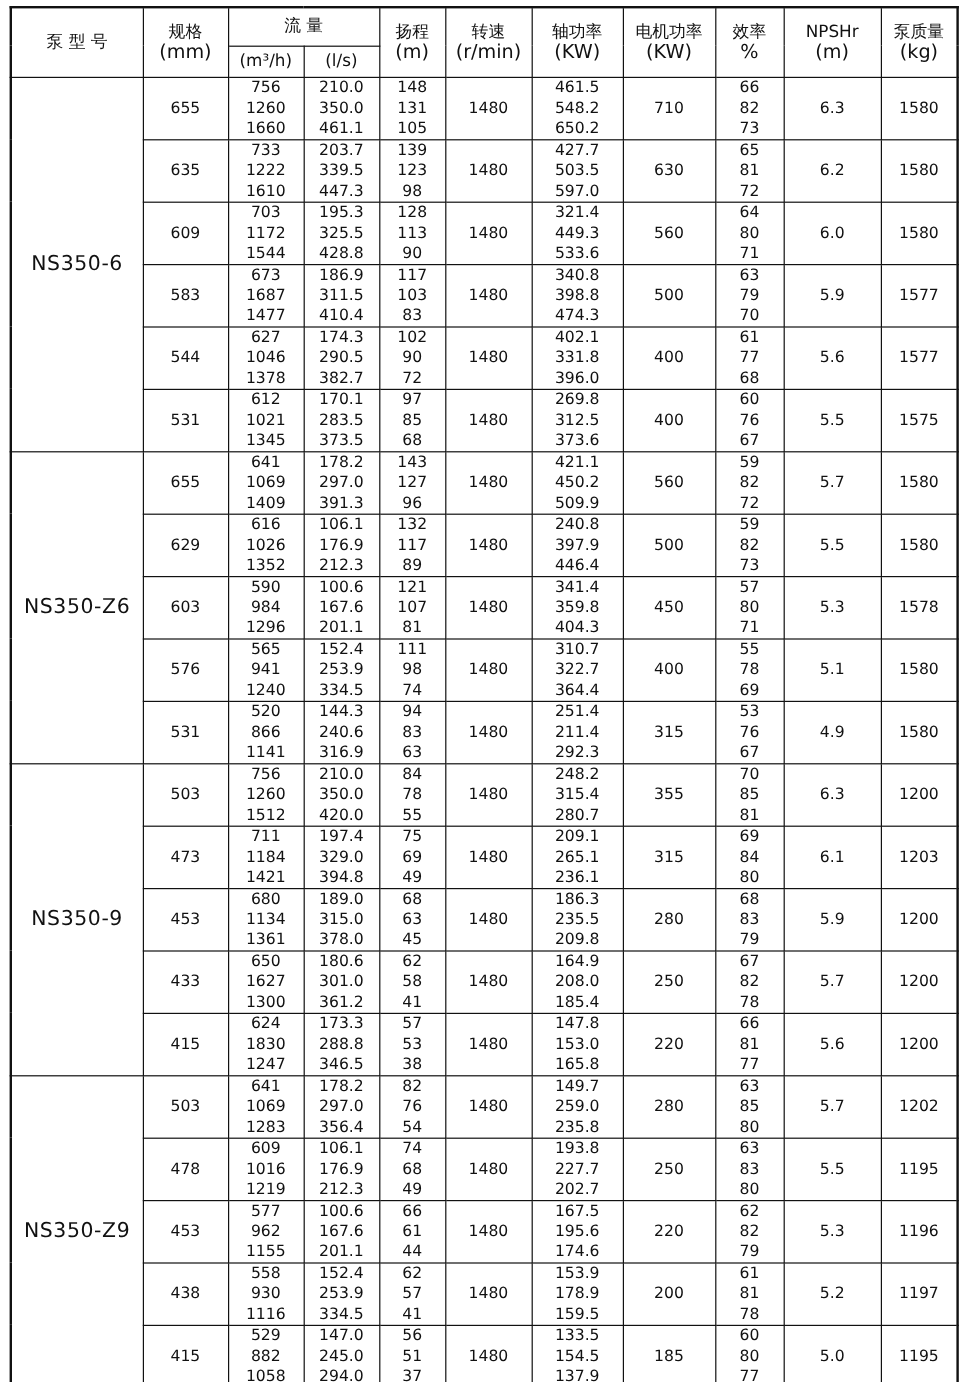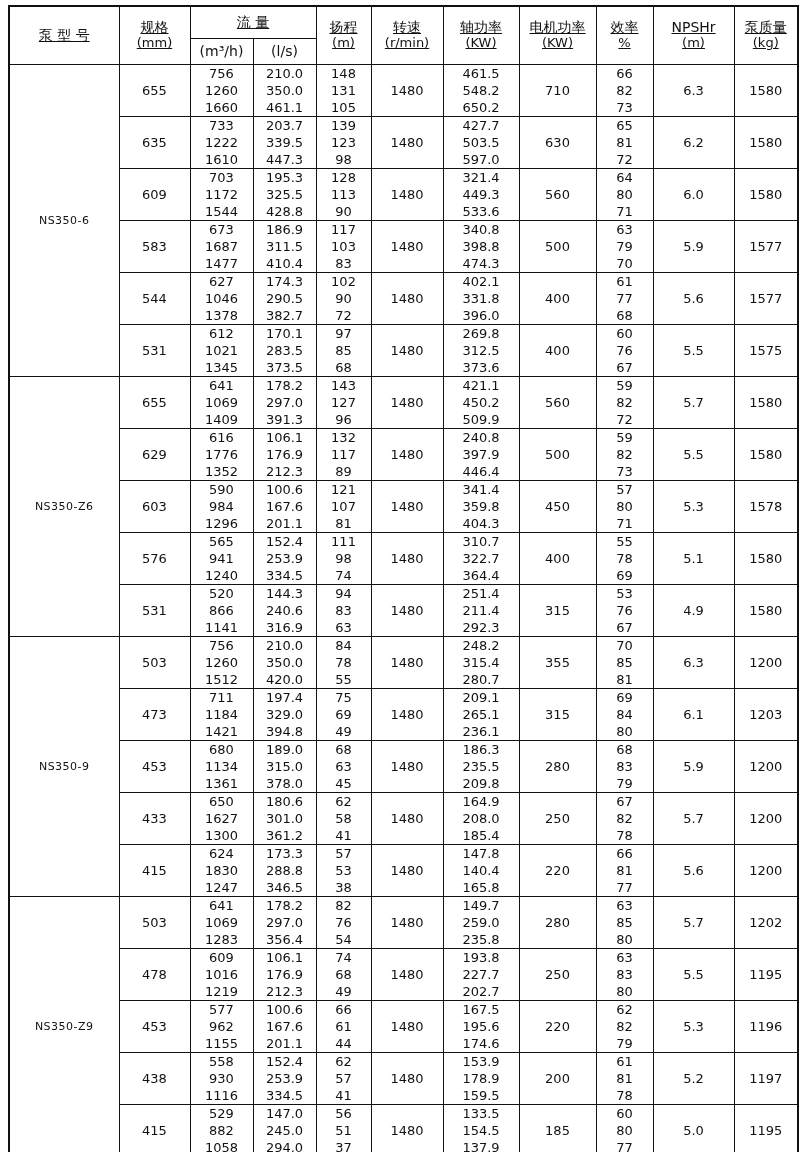--- a/index.html
+++ b/index.html
@@ -28,25 +28,25 @@
     text-align: center;
     vertical-align: middle;
     padding: 0;
     overflow: hidden;
   }
   .spec-table thead th {
     font-weight: normal;
     font-size: 14px;
     line-height: 16px;
   }
-  .hrow1 { height: 32px; text-decoration: underline; }
+  .hrow1 { height: 32px; }
   .hrow2 { height: 26px; }
-  .unit { font-size: 13px; }
+  .unit { font-size: 16px; }
   td.c-model {
-    font-size: 11px;
+    font-size: 17px;
     letter-spacing: 0.5px;
   }
   td.c-single {
     font-size: 13px;
   }
   td.c-multi {
     font-size: 13px;
     vertical-align: middle;
   }
   .vline {
@@ -339,21 +339,21 @@
             <div class="vline">82</div>
             <div class="vline">72</div>
           </td>
           <td class="c-single">5.7</td>
           <td class="c-single">1580</td>
         </tr>
         <tr>
           <td class="c-single">629</td>
           <td class="c-multi">
             <div class="vline">616</div>
-            <div class="vline">1776</div>
+            <div class="vline">1026</div>
             <div class="vline">1352</div>
           </td>
           <td class="c-multi">
             <div class="vline">106.1</div>
             <div class="vline">176.9</div>
             <div class="vline">212.3</div>
           </td>
           <td class="c-multi">
             <div class="vline">132</div>
             <div class="vline">117</div>
@@ -612,21 +612,21 @@
             <div class="vline">346.5</div>
           </td>
           <td class="c-multi">
             <div class="vline">57</div>
             <div class="vline">53</div>
             <div class="vline">38</div>
           </td>
           <td class="c-single">1480</td>
           <td class="c-multi">
             <div class="vline">147.8</div>
-            <div class="vline">140.4</div>
+            <div class="vline">153.0</div>
             <div class="vline">165.8</div>
           </td>
           <td class="c-single">220</td>
           <td class="c-multi">
             <div class="vline">66</div>
             <div class="vline">81</div>
             <div class="vline">77</div>
           </td>
           <td class="c-single">5.6</td>
           <td class="c-single">1200</td>

